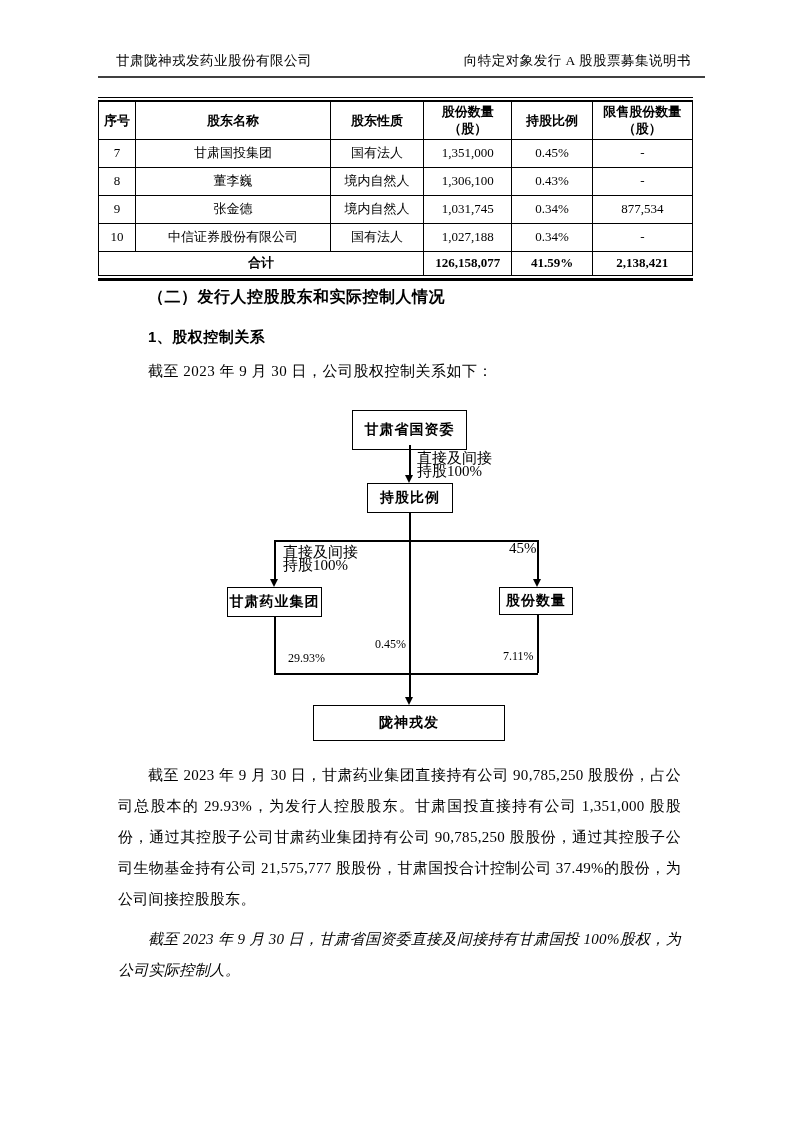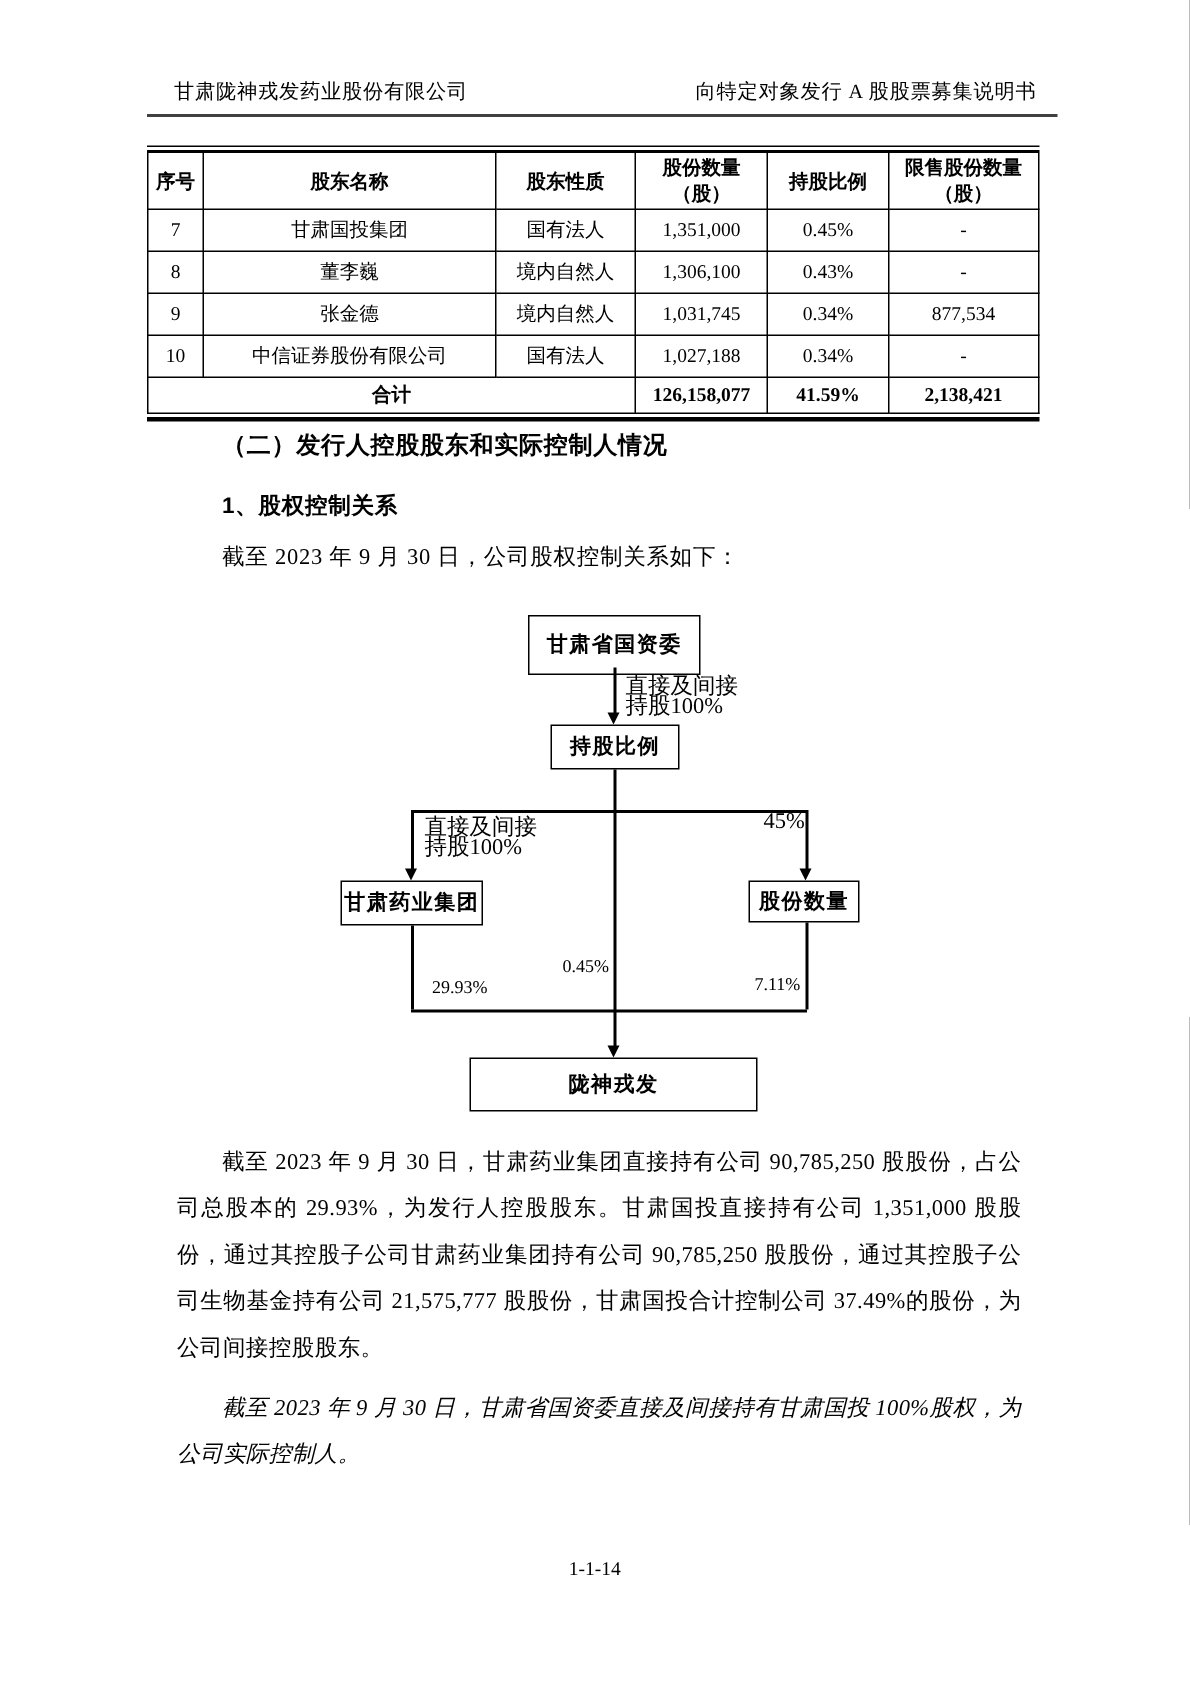--- a/index.html
+++ b/index.html
@@ -199,15 +199,14 @@
     <div class="dg-pct" style="left:404px; top:254px;">7.11%</div>
   </div>
 
   <div class="bodytext" id="para1">
     <p>截至 2023 年 9 月 30 日，甘肃药业集团直接持有公司 90,785,250 股股份，占公司总股本的 29.93%，为发行人控股股东。甘肃国投直接持有公司 1,351,000 股股份，通过其控股子公司甘肃药业集团持有公司 90,785,250 股股份，通过其控股子公司生物基金持有公司 21,575,777 股股份，甘肃国投合计控制公司 37.49%的股份，为公司间接控股股东。</p>
   </div>
   <div class="bodytext" id="para2">
     <p>截至 2023 年 9 月 30 日，甘肃省国资委直接及间接持有甘肃国投 100%股权，为公司实际控制人。</p>
   </div>
 
-  <div class="doc-footer">1-1-14</div>
 
 </div>
 
 </body></html>

